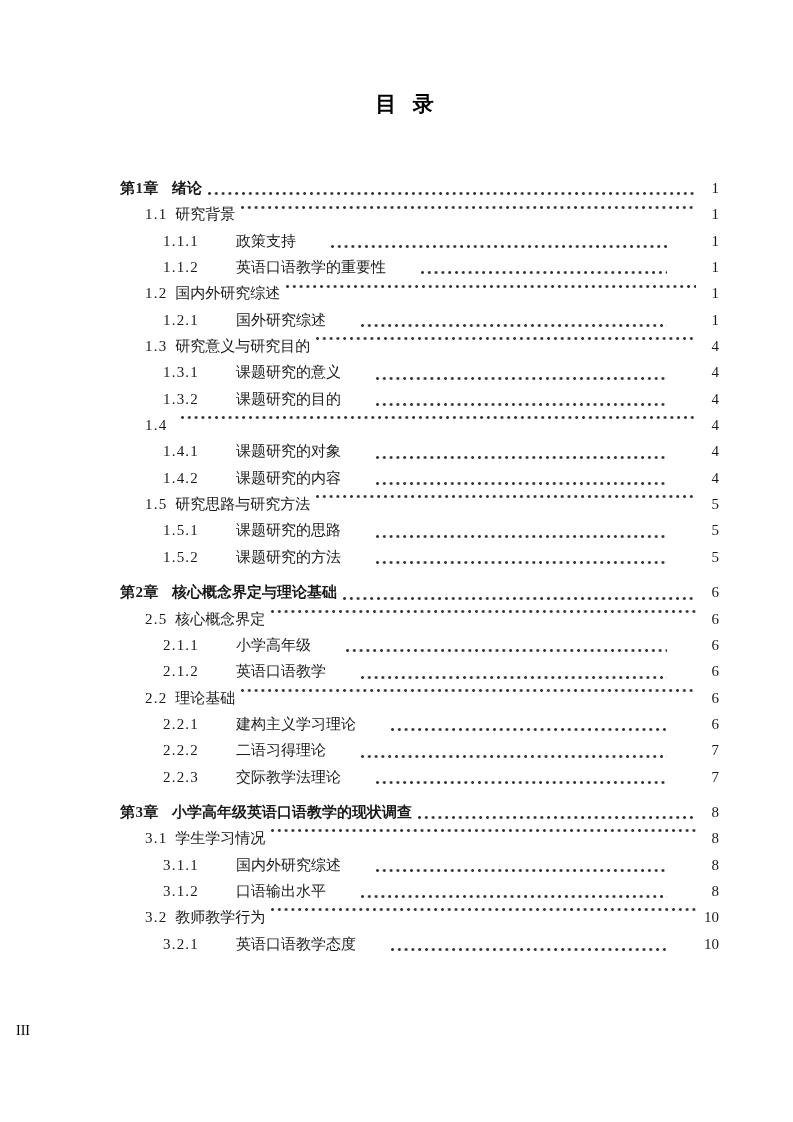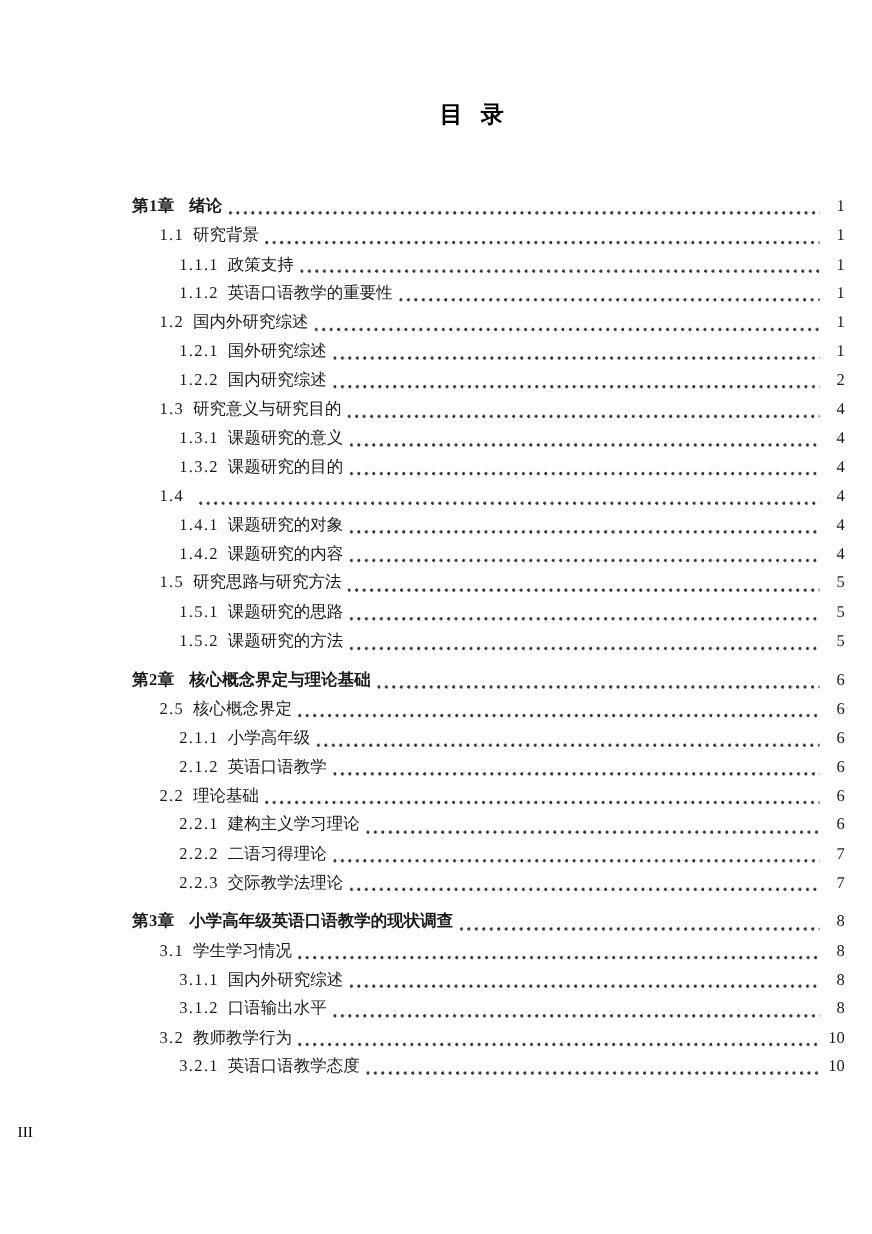--- a/index.html
+++ b/index.html
@@ -8,43 +8,43 @@
     width: 793px;
     height: 1122px;
     position: relative;
     overflow: hidden;
     color: #1a1a1a;
     font-family: "Liberation Serif", "DejaVu Serif", serif;
   }
   .page {
     position: absolute;
     inset: 0;
-    padding: 90px 25px 0 90px;
+    padding: 90px 74px 0 90px;
   }
   .toc-title {
     text-align: center;
     font-size: 21px;
     line-height: 28px;
     font-weight: bold;
     word-spacing: 11px;
     color: #000;
     margin-bottom: 57px;
   }
   .toc-list { display: block; }
   .toc-row {
     display: flex;
     height: 26.35px;
     line-height: 26.35px;
     font-size: 15px;
     font-weight: normal;
     white-space: nowrap;
   }
   .toc-row.level-1 { font-weight: bold; margin-top: 9px; }
-  .toc-row.level-2 { padding-left: 25px; }
-  .toc-row.level-3 { padding-left: 43px; }
+  .toc-row.level-2 { padding-left: 25px; align-items: center; }
+  .toc-row.level-3 { padding-left: 43px; gap: 29px; }
   .num { letter-spacing: 1.2px; margin-left: 30px; }
   .level-1 .num { margin-right: 13px; letter-spacing: 0.5px; }
   .level-2 .num, .level-3 .num { margin-right: 8px; }
   .leader {
     flex: 1;
     position: relative;
     min-width: 20px;
   }
   .leader::after {
     content: "";
@@ -109,26 +109,20 @@
     <span class="label">国内外研究综述</span>
     <span class="leader"></span>
     <span class="pagenum">1</span>
   </div>
       <div class="toc-row level-3">
     <span class="num">1.2.1</span>
     <span class="label">国外研究综述</span>
     <span class="leader"></span>
     <span class="pagenum">1</span>
   </div>
-      <div class="toc-row level-3">
-    <span class="num">1.2.2</span>
-    <span class="label">国内研究综述</span>
-    <span class="leader"></span>
-    <span class="pagenum">2</span>
-  </div>
       <div class="toc-row level-2">
     <span class="num">1.3</span>
     <span class="label">研究意义与研究目的</span>
     <span class="leader"></span>
     <span class="pagenum">4</span>
   </div>
       <div class="toc-row level-3">
     <span class="num">1.3.1</span>
     <span class="label">课题研究的意义</span>
     <span class="leader"></span>

